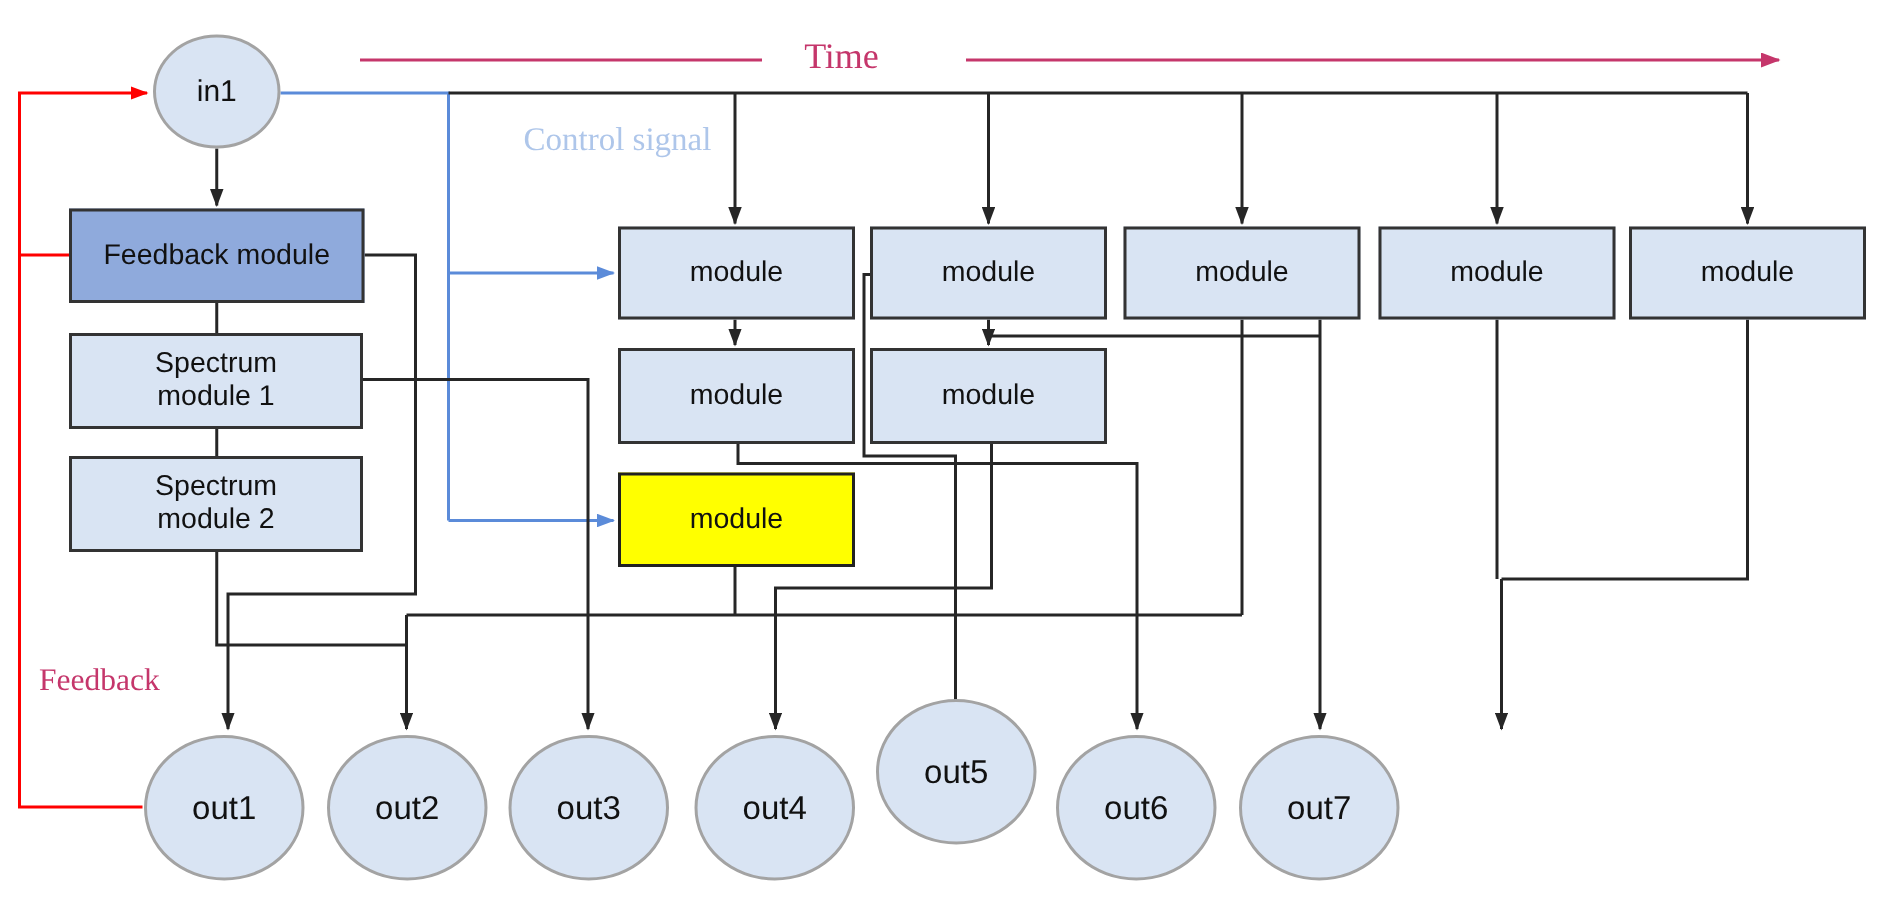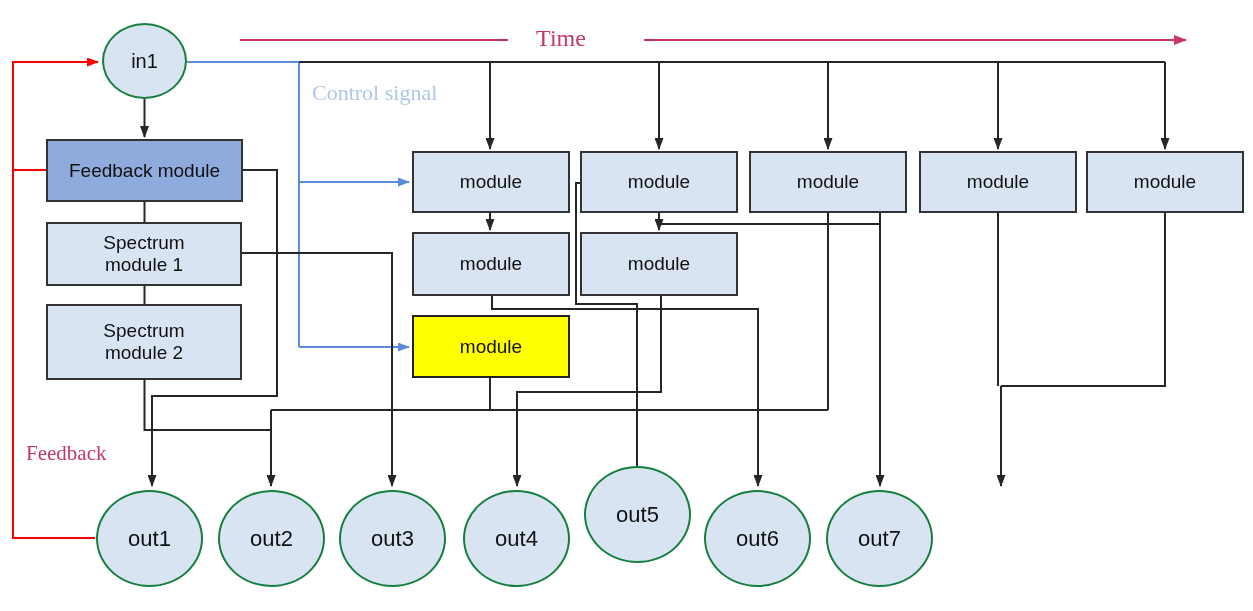--- a/index.html
+++ b/index.html
@@ -17,28 +17,28 @@
   .mk-blue{fill:var(--control-wire,#5b8bd9);}
   .mk-pink{fill:var(--accent,#c5366b);}
   .node{
     position:absolute;box-sizing:border-box;border:2px solid #333333;
     background:var(--node-fill,#d9e4f3);display:flex;align-items:center;justify-content:center;
     text-align:center;color:#111;font-size:19px;line-height:1.15;padding:2px;
   }
   .node.dark{background:var(--feedback-fill,#8faadc);}
   .node.yellow{background:var(--yellow-fill,#ffff00);border-color:#222;}
   .circle{
-    position:absolute;box-sizing:border-box;border:2px solid #15803d;border-radius:50%;
+    position:absolute;box-sizing:border-box;border:2px solid #a3a3a3;border-radius:50%;
     background:var(--node-fill,#d9e4f3);display:flex;align-items:center;justify-content:center;
     color:#111;font-size:22px;
   }
   .circle.small{font-size:20px;}
   .lbl{position:absolute;font-family:"Liberation Serif",serif;white-space:nowrap;}
   .lbl.pink{color:var(--accent,#c5366b);}
-  .lbl.blue{color:var(--control-label,#aec6ea);}
+  .lbl.blue{color:var(--control-label,#aec6ea);margin-left:37px;}
 </style>
 </head>
 <body>
 
 <div id="stage">
 
   <svg id="wires" viewBox="0 0 1253 611">
     <defs>
       <marker id="ab" markerUnits="userSpaceOnUse" markerWidth="12" markerHeight="9" refX="11" refY="4.5" orient="auto">
           <polygon class="mk-black" points="0,0 12,4.5 0,9"></polygon>
@@ -120,21 +120,21 @@
   <div class="circle small" style="left:102px;top:23px;width:85px;height:76px;">
     <span>in1</span>
   </div>
 
   <div class="node dark" style="left:46px;top:139px;width:197px;height:63px;text-align:right;">
     <span>Feedback module</span>
   </div>
   <div class="node" style="left:46px;top:222px;width:196px;height:64px;padding:2px 28px;">
     <span>Spectrum module 1</span>
   </div>
-  <div class="node" style="left:46px;top:304px;width:196px;height:76px;padding:2px 28px;">
+  <div class="node" style="left:46px;top:304px;width:196px;height:64px;padding:2px 28px;">
     <span>Spectrum module 2</span>
   </div>
 
   <div class="node" style="left:412px;top:151px;width:158px;height:62px;">
     <span>module</span>
   </div>
   <div class="node" style="left:580px;top:151px;width:158px;height:62px;">
     <span>module</span>
   </div>
   <div class="node" style="left:749px;top:151px;width:158px;height:62px;">

